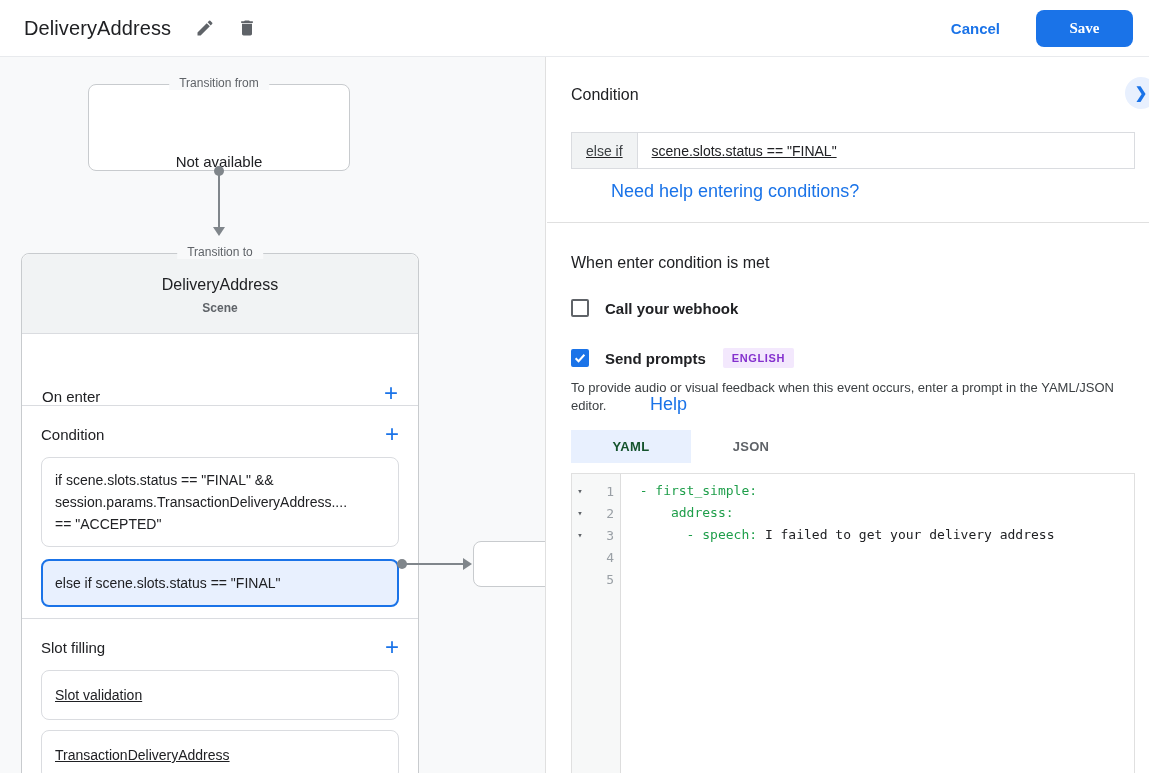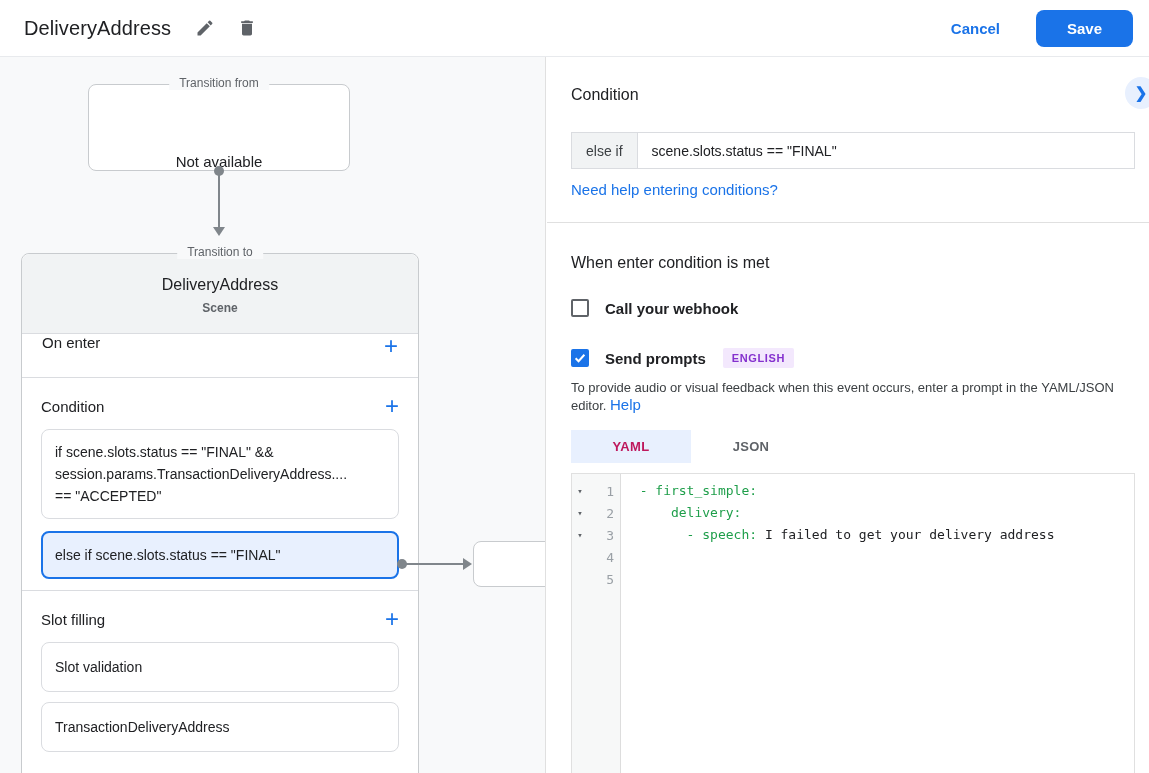--- a/index.html
+++ b/index.html
@@ -10,21 +10,21 @@
   .topbar { position:absolute; top:0; left:0; width:1149px; height:57px; background:#fff;
     border-bottom:1px solid #e8eaed; display:flex; align-items:center; padding:0 16px 0 24px; z-index:5; }
   .topbar-title { font-size:20px; color:#202124; letter-spacing:.1px; }
   .icon-btn { width:40px; height:40px; border:none; background:transparent; display:flex;
     align-items:center; justify-content:center; cursor:pointer; margin-left:2px; }
   .icon-btn svg { fill:#5f6368; }
   .topbar-spacer { flex:1; }
   .btn-text { border:none; background:transparent; color:#1a73e8; font-size:15px; font-weight:bold;
     padding:8px 16px; cursor:pointer; margin-right:20px; font-family:inherit; }
   .btn-primary { background:#1a73e8; color:#fff; border:none; border-radius:8px; font-weight:bold;
-    font-size:15px; width:97px; height:37px; cursor:pointer; font-family:Liberation Sans, sans-serif; }
+    font-size:15px; width:97px; height:37px; cursor:pointer; font-family:Liberation Serif, serif; }
 
   
   .canvas { position:absolute; top:57px; left:0; width:546px; height:716px; background:#f8f9fa;
     border-right:1px solid #e0e0e0; overflow:hidden; }
 
   .tf-box { position:absolute; left:88px; top:27px; width:262px; height:87px; background:#fff;
     border:1px solid #c8cbce; border-radius:8px; display:flex; align-items:flex-end; justify-content:center; }
   .legend { position:absolute; top:-9px; left:50%; transform:translateX(-50%); background:#f8f9fa;
     padding:0 10px; font-size:12px; color:#5f6368; white-space:nowrap; }
   .tf-content { font-size:15px; color:#202124; }
@@ -37,57 +37,57 @@
   .arrow-right { position:absolute; width:0; height:0; border-top:6px solid transparent;
     border-bottom:6px solid transparent; border-left:9px solid #80868b; }
 
   .scene-card { position:absolute; left:21px; top:196px; width:398px; height:530px; background:#fff;
     border:1px solid #c8cbce; border-radius:8px 8px 0 0; }
   .scene-header { height:80px; background:#f1f3f4; border-bottom:1px solid #dadce0;
     border-radius:8px 8px 0 0; text-align:center; padding-top:22px; }
   .scene-title { font-size:16px; color:#202124; }
   .scene-sub { font-size:12px; color:#5f6368; margin-top:7px;font-weight:bold; }
 
-  .row-onenter { height:44px; display:flex; align-items:flex-start; padding:0 20px;
+  .row-onenter { height:72px; display:flex; align-items:flex-end; padding:0 20px;
     border-bottom:1px solid #dadce0; }
   .section-label { font-size:15px; color:#202124; }
   .plus { margin-left:auto; color:#1a73e8; font-size:24px; font-weight:400; line-height:1;
     cursor:pointer; }
 
   .section { padding:13px 19px 11px 19px; }
   .section-hd { height:30px; display:flex; align-items:center; }
   .sec-divider { border-bottom:1px solid #dadce0; }
 
   .cond-box { margin-top:8px; border:1px solid #dadce0; border-radius:8px; background:#fff;
     padding:11px 13px; font-size:14px; line-height:22px; color:#202124; white-space:pre-line; }
   .cond-box.selected { margin-top:12px; border:2px solid #1a73e8; background:#e8f0fe;
     padding:11px 12px; white-space:nowrap; overflow:hidden; }
 
   .slot-box { margin-top:8px; border:1px solid #dadce0; border-radius:8px; background:#fff;
-    padding:16px 13px; font-size:14px; color:#202124; }
+    padding:16px 13px; font-size:14px; color:#202124;text-decoration:underline; }
   .slot-box + .slot-box { margin-top:10px; }
 
   .target-box { position:absolute; left:473px; top:484px; width:90px; height:46px; background:#fff;
     border:1px solid #c8cbce; border-radius:8px; }
 
   
   .panel { position:absolute; top:57px; left:547px; width:602px; height:716px; background:#fff;
     overflow:hidden; }
   .panel-h1 { position:absolute; left:24px; top:29px; font-size:16px; color:#202124; }
   .chevron-btn { position:absolute; left:578px; top:20px; width:32px; height:32px; border-radius:50%;
     background:#e8f0fe; border:none; color:#1a73e8; font-size:15px; font-weight:bold; cursor:pointer;
     display:flex; align-items:center; justify-content:center; }
 
-  .cond-row { position:absolute; left:24px; top:75px; width:564px; height:37px; display:flex; }
+  .cond-row { position:absolute; left:24px; top:75px; width:564px; height:37px; display:flex;text-decoration:underline; }
   .cond-op { background:#f1f3f4; border:1px solid #dadce0; font-size:14px; color:#3c4043;
     display:flex; align-items:center; padding:0 14px; }
   .cond-expr { flex:1; background:#fff; border:1px solid #dadce0; border-left:none; font-size:14px;
     color:#202124; display:flex; align-items:center; padding:0 14px; }
 
-  .link { color:#1a73e8; text-decoration:none; font-size:15px; cursor:pointer; }
+  .link { color:#1a73e8; text-decoration:none; font-size:18px; cursor:pointer;margin-left:40px; }
   .help-link { position:absolute; left:24px; top:124px; }
   .panel-divider { position:absolute; left:0; top:165px; width:602px; height:1px; background:#e0e0e0; }
   .panel-h2 { position:absolute; left:24px; top:197px; font-size:16px; color:#202124; }
 
   .check-row { position:absolute; left:24px; display:flex; align-items:center; }
   .row-webhook { top:242px; }
   .row-prompts { top:291px; }
   .checkbox { width:18px; height:18px; border:2px solid #5f6368; border-radius:2px; background:#fff;
     cursor:pointer; flex:none; }
   .checkbox.checked { border-color:#1a73e8; background:#1a73e8; display:flex; align-items:center;
@@ -95,21 +95,21 @@
   .check-label { font-size:15px; font-weight:bold; color:#202124; margin-left:16px; }
   .badge { margin-left:17px; background:#f3e8fd; color:#8430ce; font-size:11px; font-weight:bold;
     letter-spacing:.6px; padding:4px 9px; border-radius:2px; }
 
   .helper { position:absolute; left:24px; top:322px; width:562px; font-size:13px; line-height:17px;
     color:#3c4043; }
 
   .tabs { position:absolute; left:24px; top:373px; display:flex; }
   .tab { width:120px; height:33px; display:flex; align-items:center; justify-content:center;
     font-size:13px; font-weight:bold; letter-spacing:.3px; color:#5f6368; cursor:pointer; }
-  .tab.active { background:#e8f0fe; color:#be185d; }
+  .tab.active { background:#e8f0fe; color:#14532d; }
 
   .editor { position:absolute; left:24px; top:416px; width:564px; height:301px;
     border:1px solid #e0e0e0; background:#fff; display:flex;
     font-family:"DejaVu Sans Mono", monospace; font-size:13px; }
   .gutter { width:49px; background:#f7f8f8; border-right:1px solid #ddd; padding-top:6px; flex:none; }
   .g-row { height:22px; display:flex; align-items:center; }
   .fold { width:16px; text-align:center; font-size:9px; color:#5f6368; cursor:pointer; }
   .lnum { flex:1; text-align:right; padding-right:6px; color:#9aa0a6; font-size:13px; }
   .code { flex:1; padding-top:6px; overflow:hidden; }
   .c-row { height:22px; line-height:22px; white-space:pre; padding-left:3px; }
@@ -249,18 +249,18 @@
           <span class="fold"></span>
           <span class="lnum">4</span>
         </div>
         <div class="g-row">
           <span class="fold"></span>
           <span class="lnum">5</span>
         </div>
       </div>
     <div class="code">
         <div class="c-row"><span class="tok-key">  - first_simple:</span></div>
-        <div class="c-row"><span class="tok-key">      delivery:</span></div>
+        <div class="c-row"><span class="tok-key">      address:</span></div>
         <div class="c-row"><span class="tok-key">        - speech:</span><span class="tok-plain"> I failed to get your delivery address</span></div>
         <div class="c-row">&nbsp;</div>
       </div>
   </div>
 </div>
 
 </body></html>

